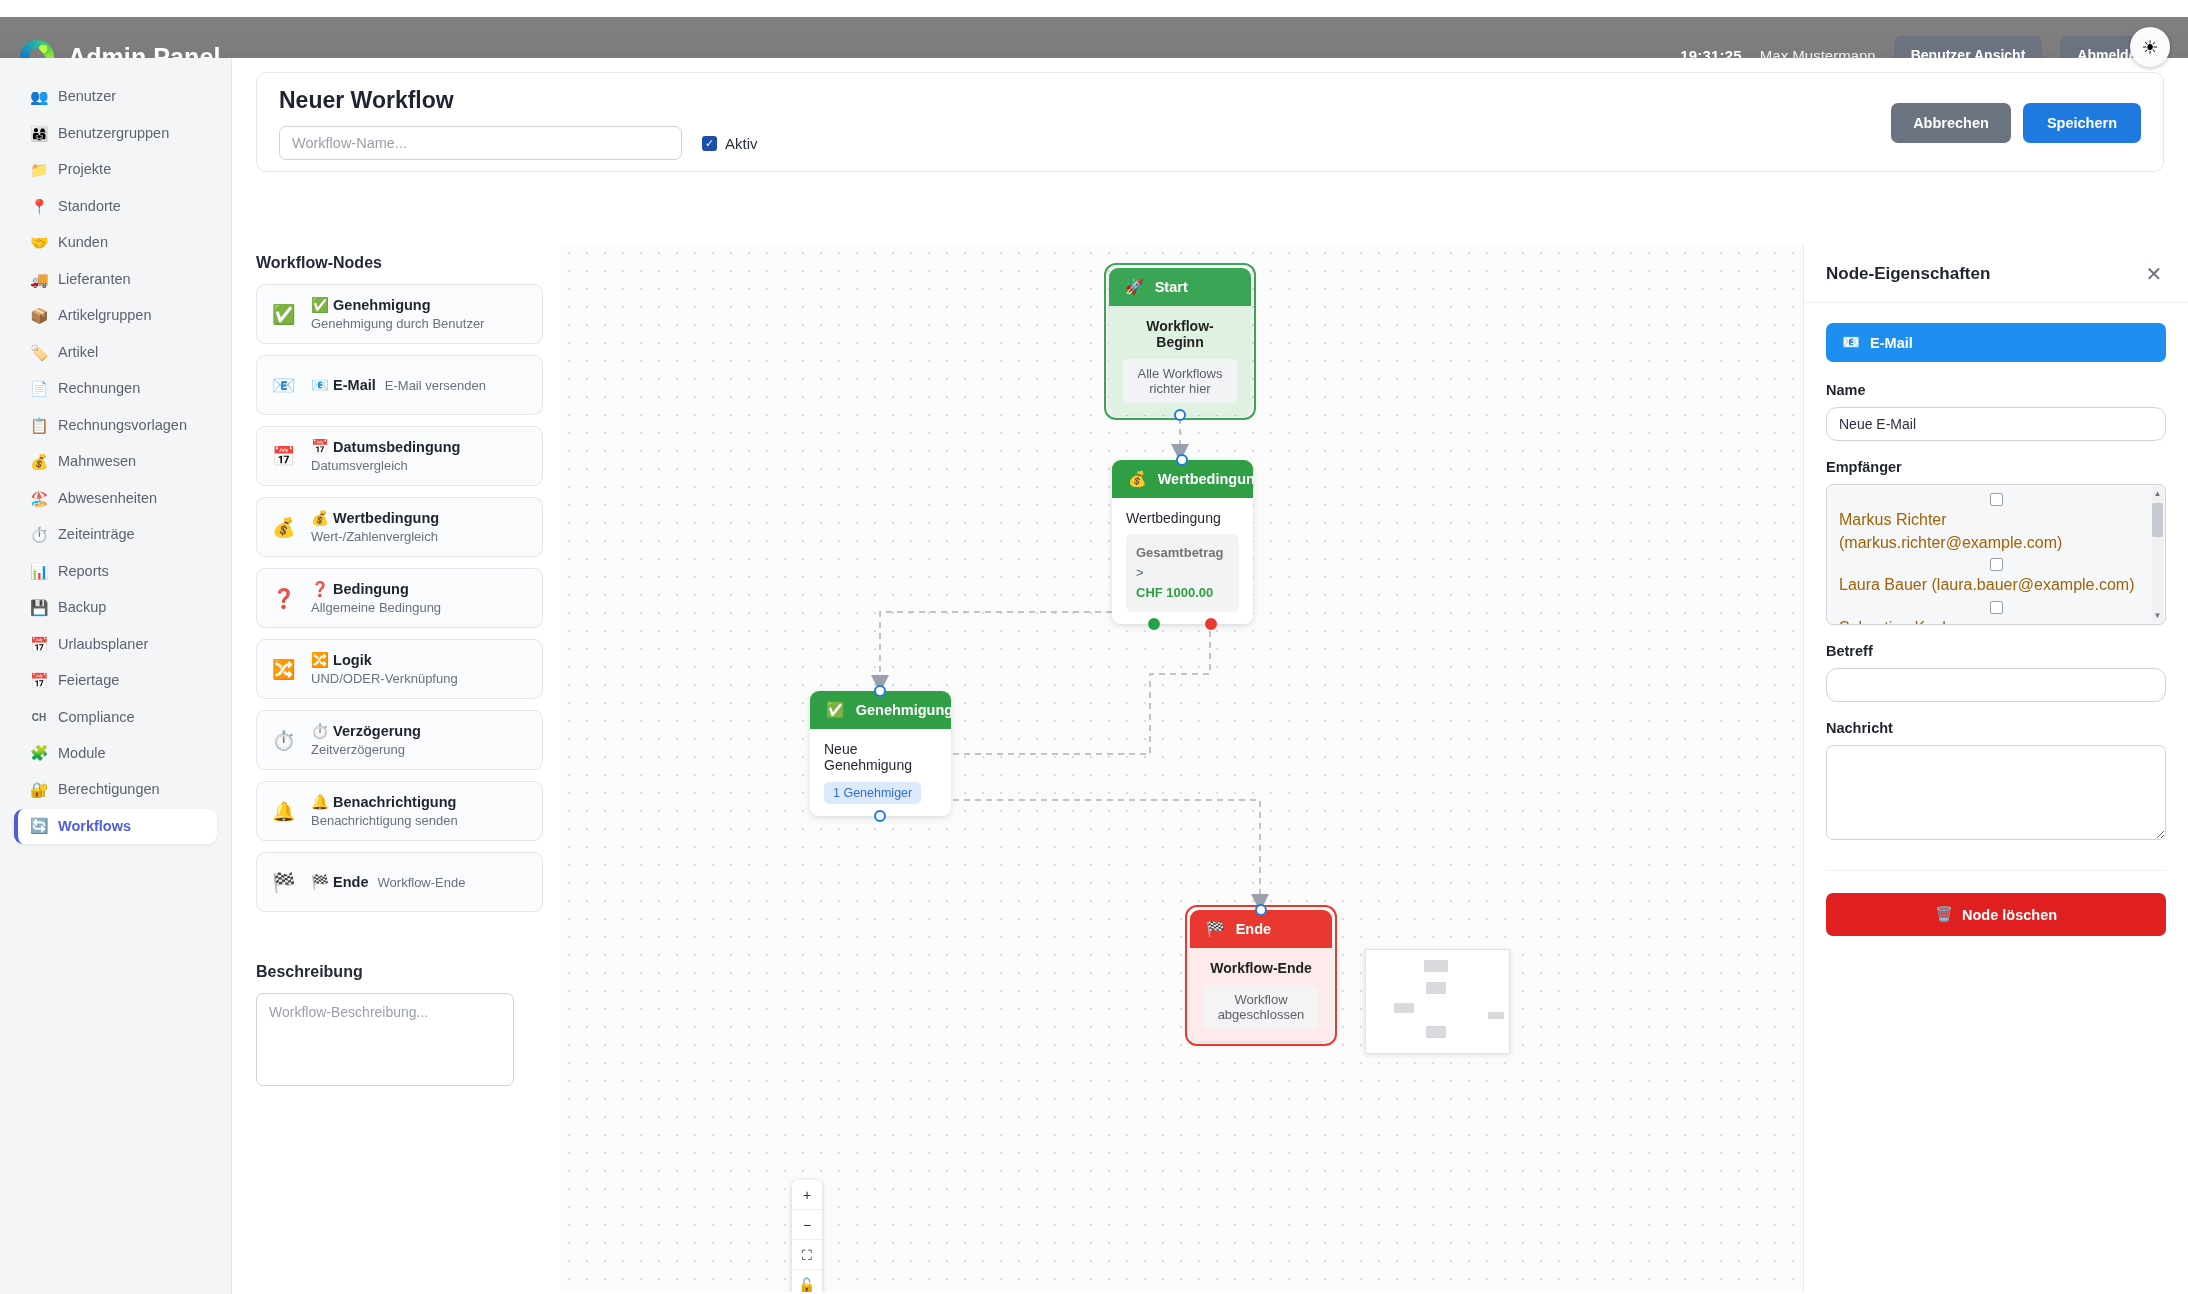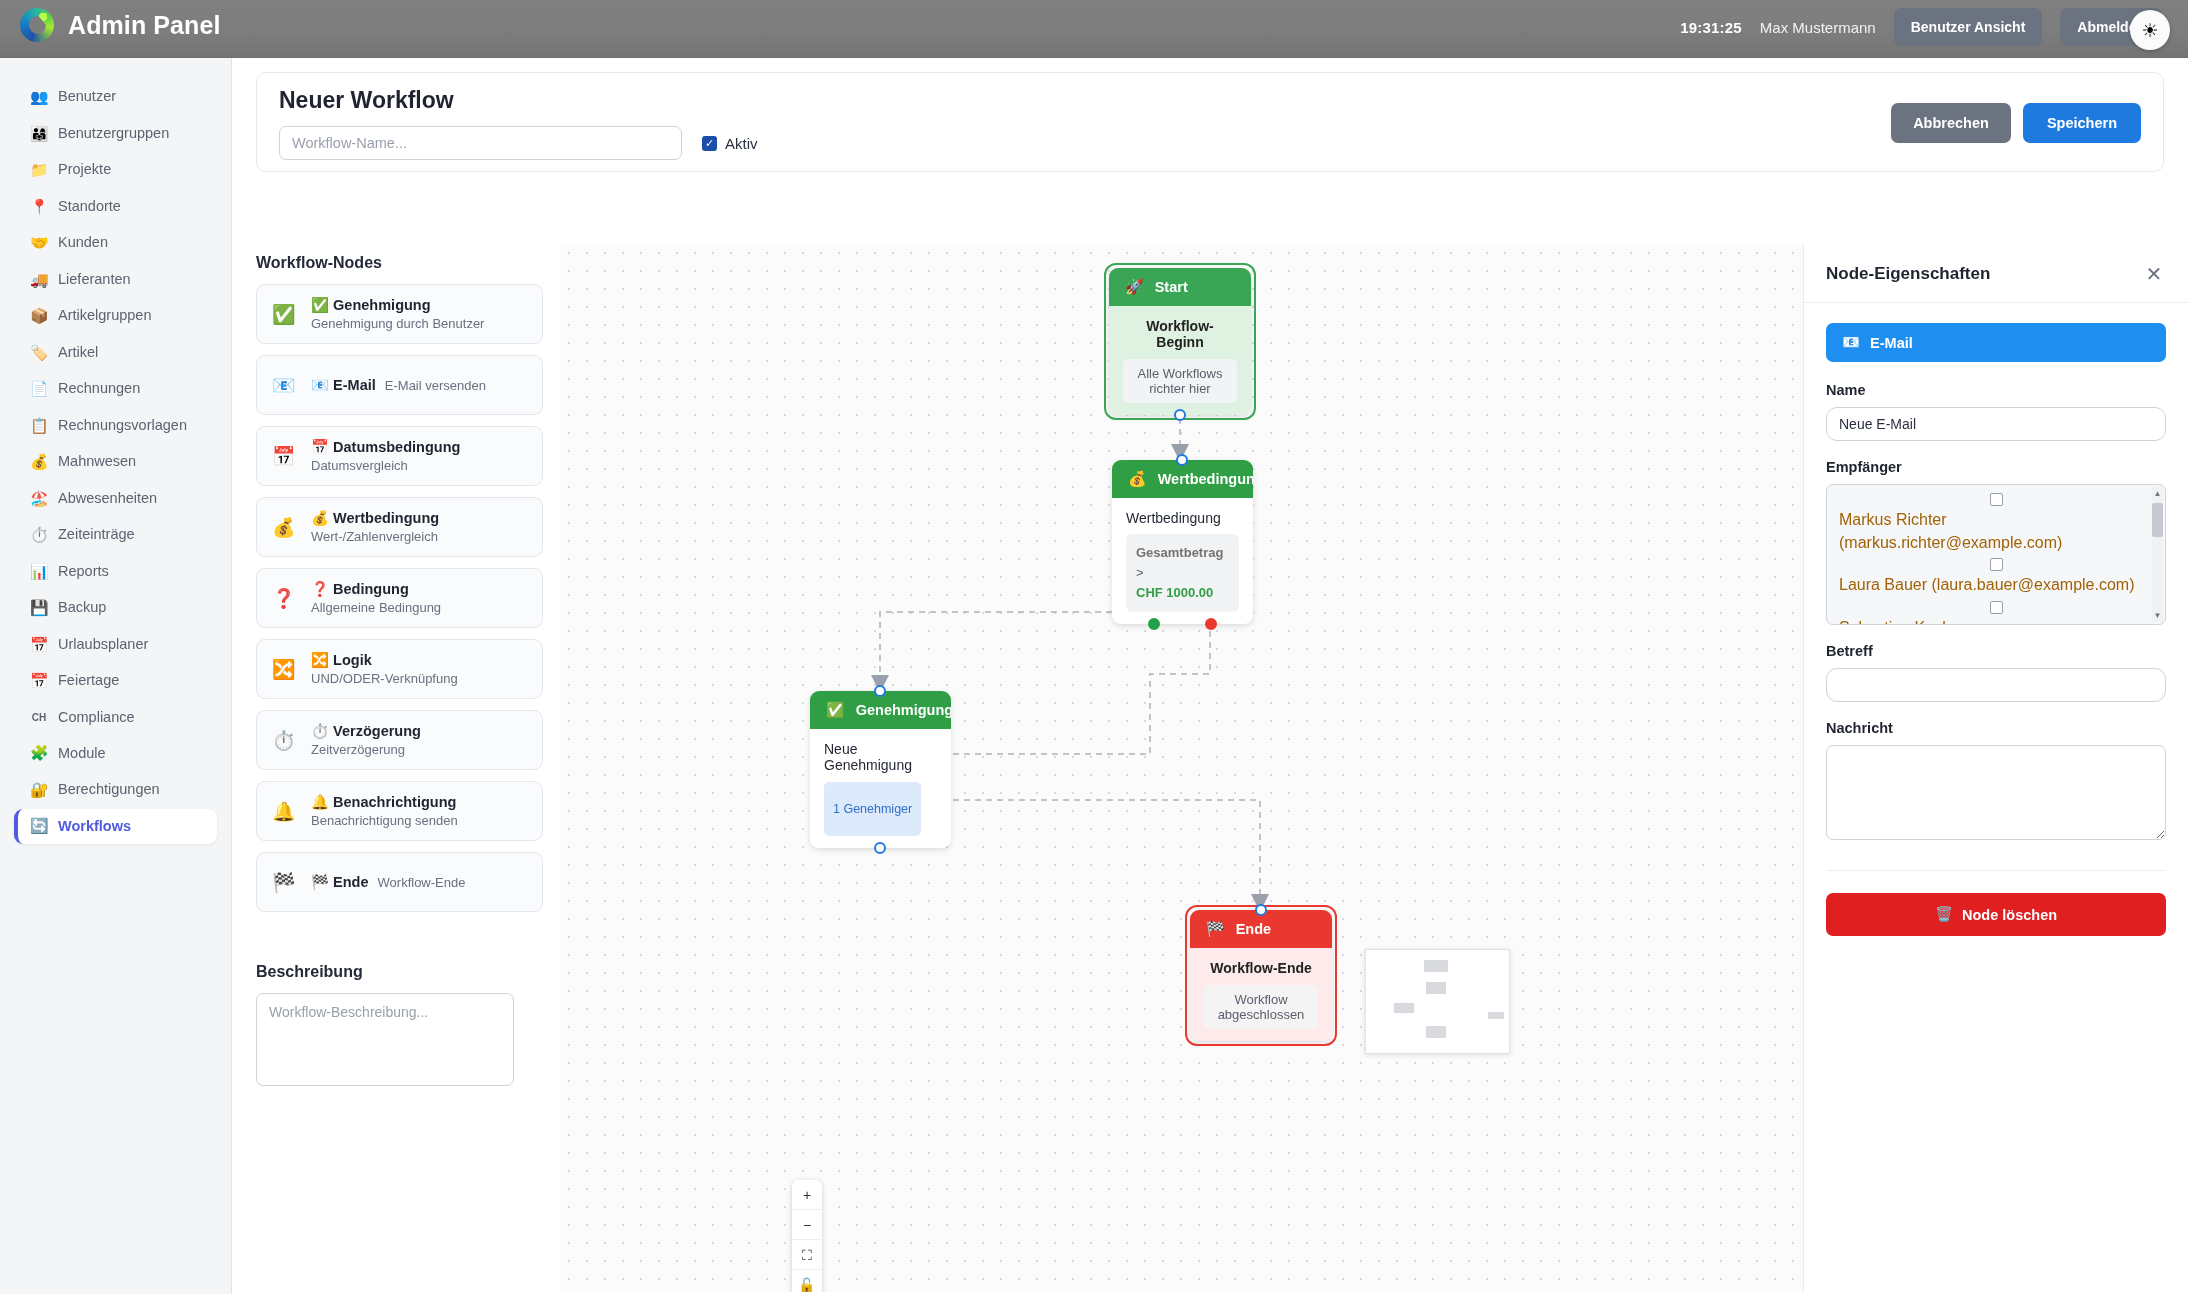--- a/index.html
+++ b/index.html
@@ -6,23 +6,23 @@
   * { box-sizing: border-box; margin: 0; padding: 0; }
   html, body {
     width: 2188px; height: 1294px;
     font-family: "Liberation Sans", "DejaVu Sans", sans-serif;
     background: #ffffff; overflow: hidden;
     -webkit-font-smoothing: antialiased;
   }
 
   
   .topbar {
-    position: absolute; top: 0; left: 0; width: 2188px; height: 58px;
+    position: absolute; top: 17px; left: 0; width: 2188px; height: 58px;
     background: linear-gradient(180deg,#808080 0%, #7d7d7d 55%, #747474 100%);
-    display: flex; align-items: flex-start; padding: 8px 20px;
+    display: flex; align-items: flex-end; padding: 0 20px;
     border-bottom: 1px solid #6e6e6e;
   }
   .brand { display: flex; align-items: center; gap: 14px; }
   .brand-logo {
     width: 34px; height: 34px; border-radius: 50%;
     background:
       radial-gradient(circle at 68% 26%, #b9ff4a 0%, #b9ff4a 12%, transparent 13%),
       conic-gradient(from 200deg, #1f4fa8 0%, #1780c4 22%, #27b2a8 42%, #5fd24a 60%, #a7e830 72%, #1f4fa8 100%);
     position: relative;
   }
@@ -168,21 +168,21 @@
   .cond-box { background:#f2f3f5; border-radius:6px; padding:9px 10px; line-height:1.55; }
   .cond-field { color:#737373; font-weight:700; font-size:13px; }
   .cond-op { color:#5a6070; font-size:13px; }
   .cond-val { color:#2f9e44; font-weight:700; font-size:13px; }
   #node-gen { left: 250px; top: 447px; width: 141px; }
   #node-gen .node-head { background:#2f9e44; }
   #node-gen .node-body { background:#fff; }
   .gen-title { font-size:14px; color:#1f2430; margin-bottom:9px; }
   .gen-badge {
     display:inline-block; background:#ddeafc; color:#2f6fd0;
-    font-size:12.5px; padding:20px 9px; border-radius:5px;
+    font-size:12.5px; padding:4px 9px; border-radius:5px;
   }
   #node-ende { left: 630px; top: 666px; width: 142px; }
   #node-ende .node-head { background:#e8382f; }
   #node-ende .node-body { background:#fdeaea; }
   #node-ende .node-chip { background:#f4f4f4; }
 
   .edges { position:absolute; left:0; top:0; width:1244px; height:1048px; pointer-events:none; }
 
   
   .canvas-ctrl {

